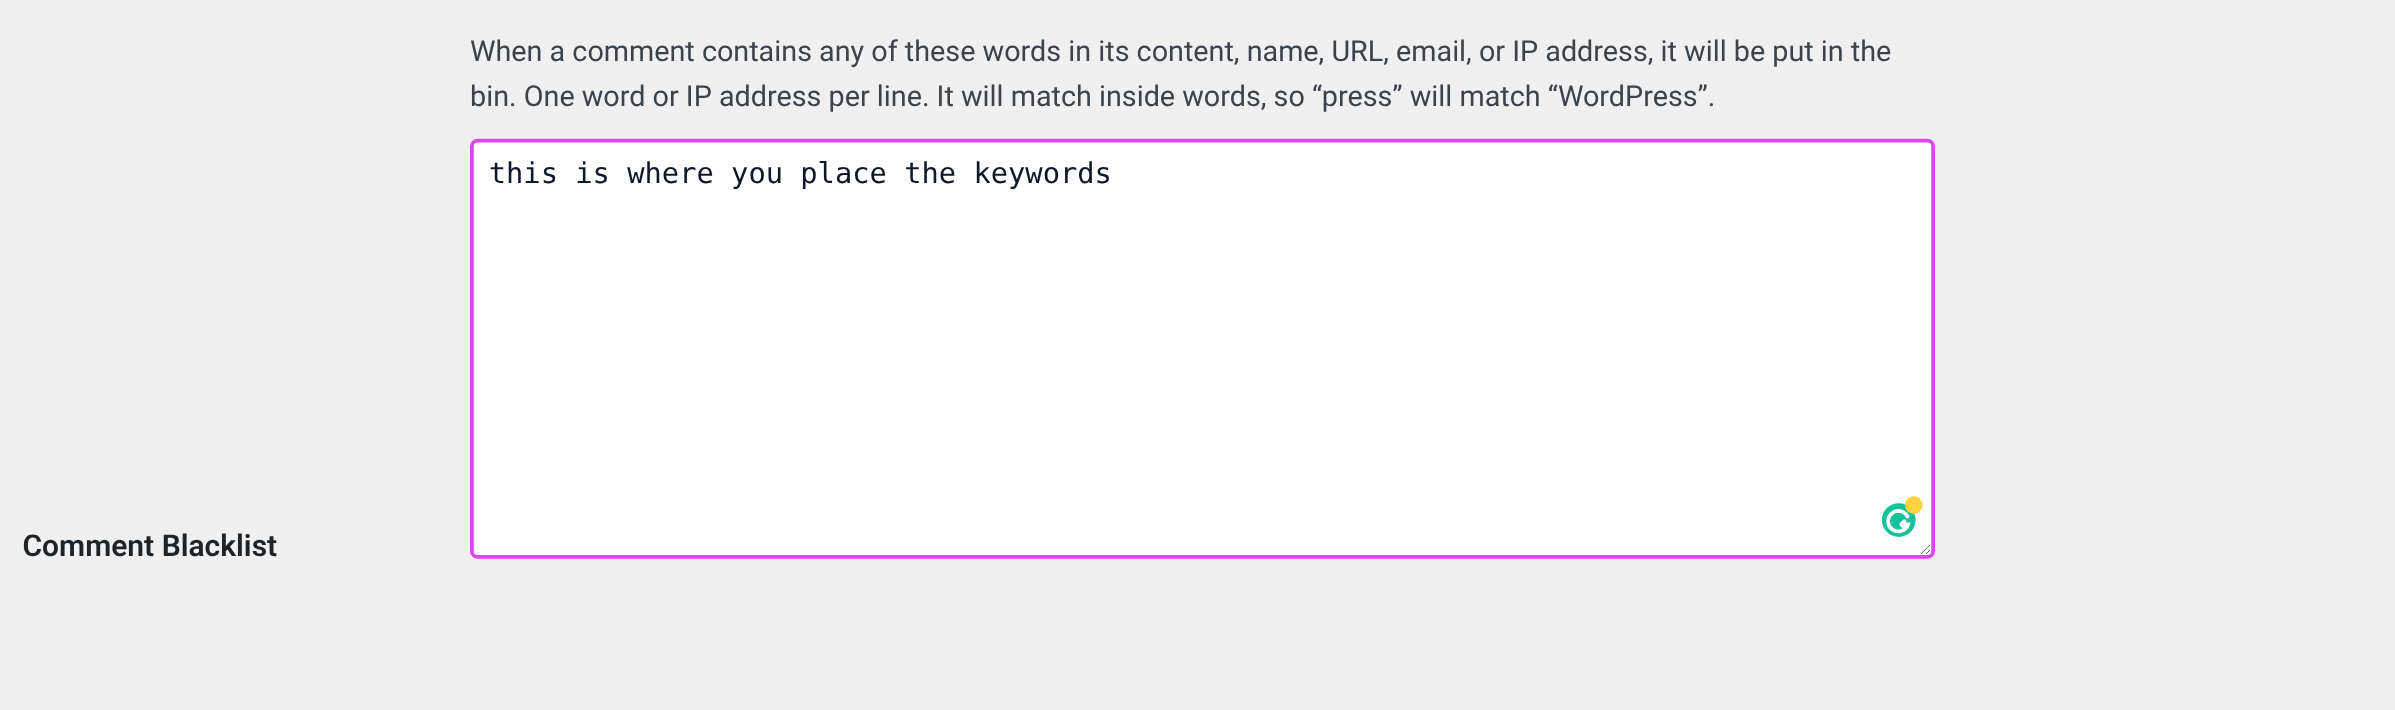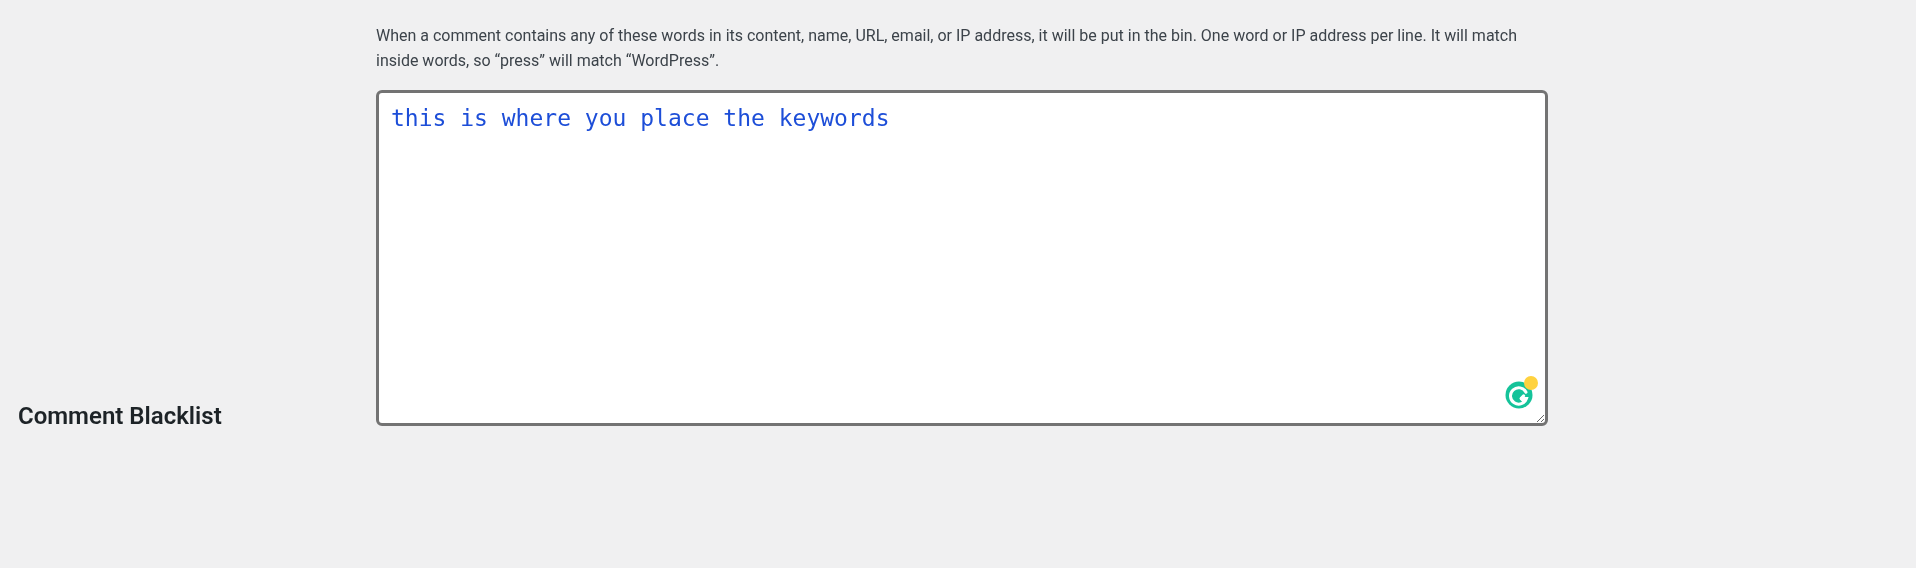--- a/index.html
+++ b/index.html
@@ -25,39 +25,39 @@
     .label-col .field-label {
       font-weight: 600;
       font-size: 24px;
       color: #1d2327;
     }
     .field-col {
       flex: 1;
       max-width: 1172px;
     }
     .description {
-      font-size: 16px;
+      font-size: 23px;
       line-height: 1.55;
       color: #3c434a;
       margin-bottom: 16px;
       padding-top: 4px;
     }
     .textarea-wrap {
       position: relative;
     }
     textarea {
       width: 100%;
       height: 336px;
       padding: 10px 12px;
       font-family: ui-monospace, SFMono-Regular, "SF Mono", Menlo, Consolas, monospace;
       font-size: 23px;
       line-height: 1.35;
-      color: #1d4ed8;
+      color: #0f172a;
       background: #ffffff;
-      border: 3px solid #737373;
+      border: 3px solid #d946ef;
       border-radius: 6px;
       outline: none;
       resize: both;
     }
     .grammarly-widget {
       position: absolute;
       right: 14px;
       bottom: 20px;
       width: 30px;
       height: 30px;

